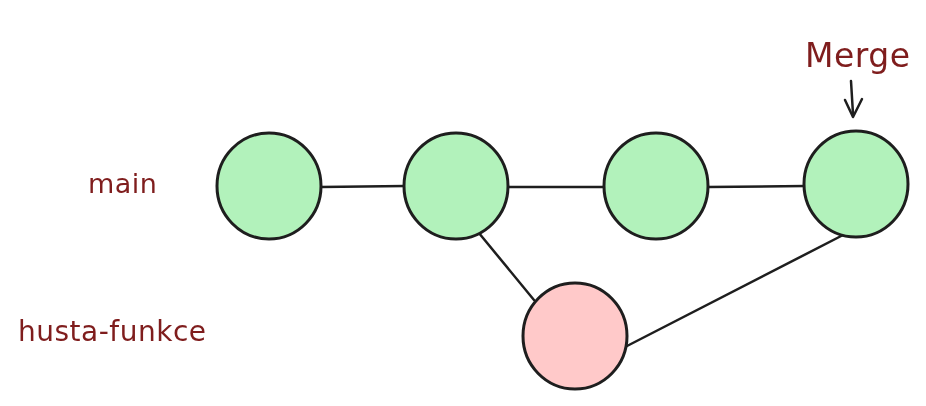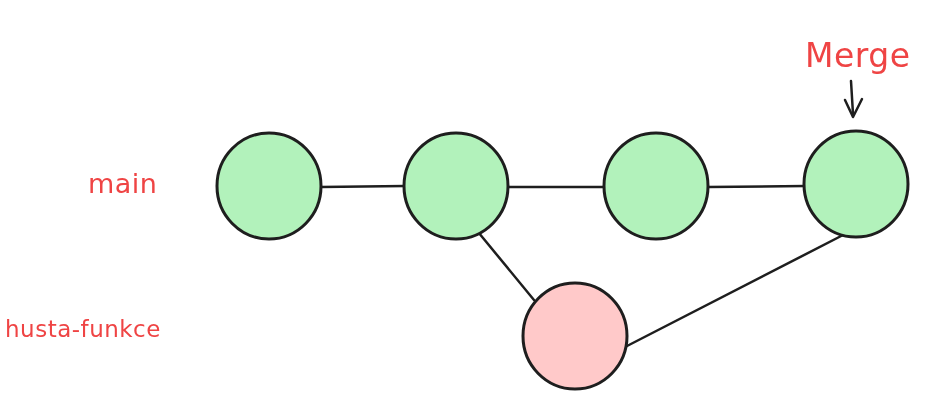--- a/index.html
+++ b/index.html
@@ -15,35 +15,35 @@
     overflow: hidden;
     font-family: "DejaVu Sans", sans-serif;
   }
   .diagram-svg {
     position: absolute;
     left: 0;
     top: 0;
   }
   .label {
     position: absolute;
-    color: #ef4444;
+    color: #7f1d1d;
     white-space: nowrap;
     letter-spacing: 0.5px;
     line-height: 1.1;
   }
   .label-main {
     left: 88px;
     top: 169px;
     font-size: 27px;
     text-align: right;
   }
   .label-feature {
-    left: 5px;
+    left: 18px;
     top: 317px;
-    font-size: 23px;
+    font-size: 28px;
   }
   .label-merge {
     left: 805px;
     top: 38px;
     width: 100px;
     font-size: 33px;
     text-align: center;
   }
 </style>
 </head>

